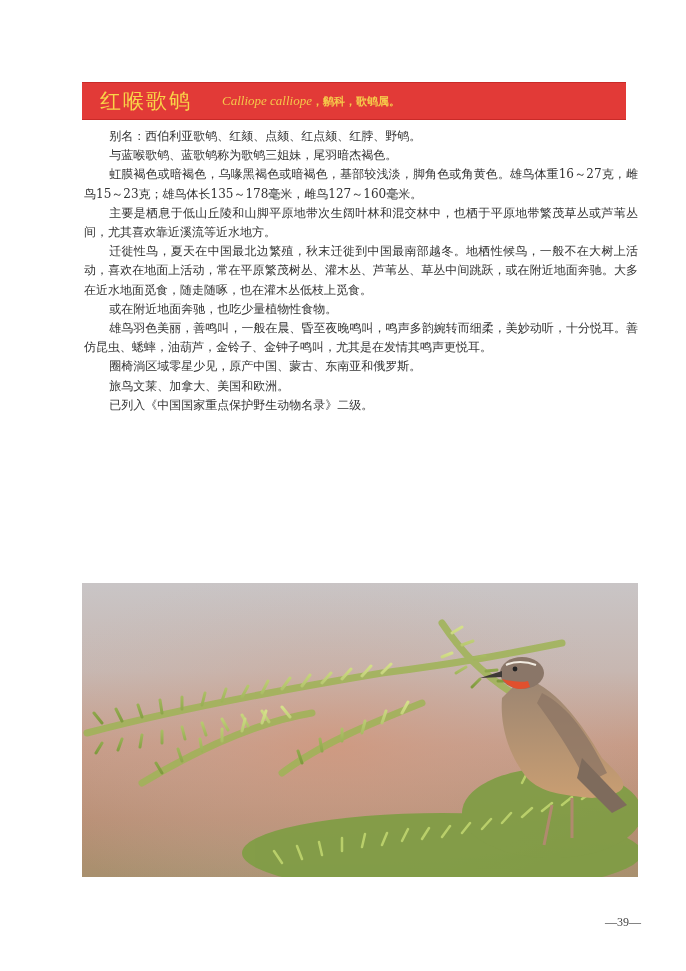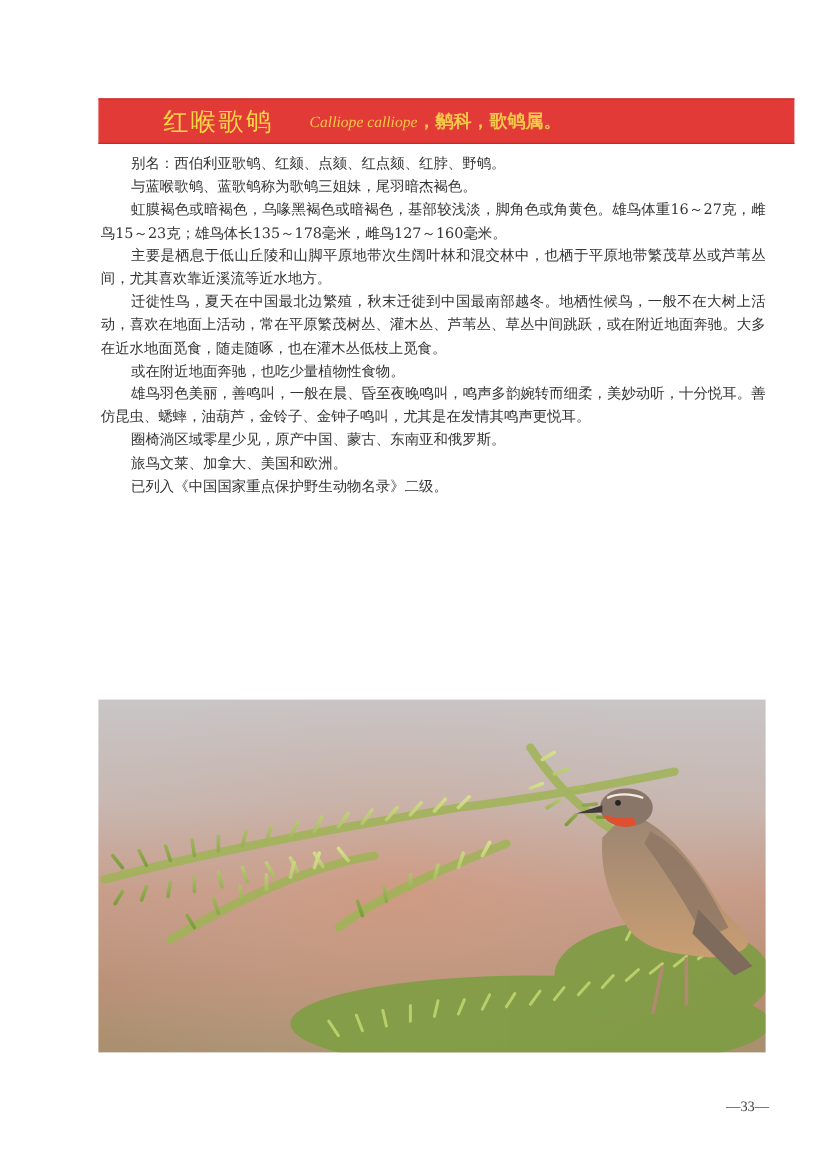--- a/index.html
+++ b/index.html
@@ -1,23 +1,23 @@
 <!DOCTYPE html>
 <html><head>
 <meta charset="utf-8">
 <style>
   html, body { margin:0; padding:0; }
   body { width:686px; height:971px; background:#ffffff; position:relative; overflow:hidden;
          font-family:"DejaVu Serif", "Liberation Serif", serif; color:#333; }
   .header { position:absolute; left:82px; top:82px; width:544px; height:36px; background:#e23a37;
-            border-top:1px solid #c92a28; border-bottom:1px solid #c92a28; display:flex; align-items:center;padding-left:36px; }
+            border-top:1px solid #c92a28; border-bottom:1px solid #c92a28; display:flex; align-items:center; }
   .title-cn { font-family:"DejaVu Sans", sans-serif; color:#f9d548; font-size:21px; margin-left:18px; letter-spacing:2px; }
   .title-sci { color:#f5c74a; font-size:13px; margin-left:30px; font-family:"Liberation Serif", serif; }
   .title-sci .latin { font-style:italic;margin-top:28px; }
-  .title-sci .fam { font-weight:bold; font-family:"DejaVu Sans", sans-serif; font-size:15px; }
+  .title-sci .fam { font-weight:bold; font-family:"DejaVu Sans", sans-serif; font-size:11px; }
   .body-text { position:absolute; left:84px; top:127px; width:554px; font-size:12px; line-height:19.2px; text-align:justify; }
   .body-text p { margin:0; text-indent:2.1em; }
   .photo { position:absolute; left:82px; top:583px; width:556px; height:294px; overflow:hidden;
            background: linear-gradient(180deg,#c9c5c6 0%,#c7b7b1 30%,#c79a85 55%,#b98e73 80%,#a8906e 100%); }
   .photo svg { display:block; }
   .page-num { position:absolute; left:605px; top:915px; font-size:12px; color:#444; font-family:"Liberation Serif", serif; }
 </style>
 </head>
 <body>
 
@@ -88,13 +88,13 @@
       <path d="M500 175 L545 222 L530 230 L495 195 Z" fill="#7e6b5c"></path>
       <ellipse cx="440" cy="90" rx="22" ry="16" fill="#8a7668"></ellipse>
       <path d="M420 88 L398 95 L420 94 Z" fill="#3f3a36"></path>
       <path d="M420 96 C428 106 438 108 448 104 L446 98 C438 100 428 98 420 96 Z" fill="#e0502e"></path>
       <path d="M424 82 C432 78 444 78 454 82" stroke="#f2ece2" stroke-width="2" fill="none"></path>
       <circle cx="433" cy="86" r="2.4" fill="#222"></circle>
     </g>
   </svg>
 </div>
 
-<div class="page-num">—33—</div>
+<div class="page-num">—39—</div>
 
 </body></html>

